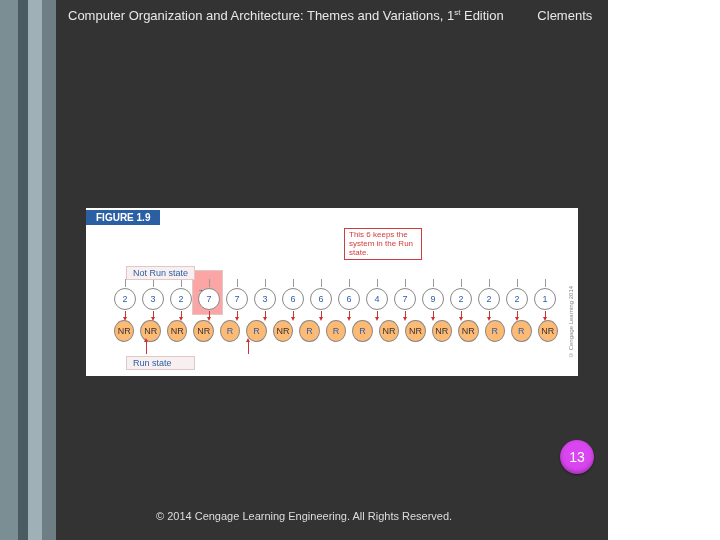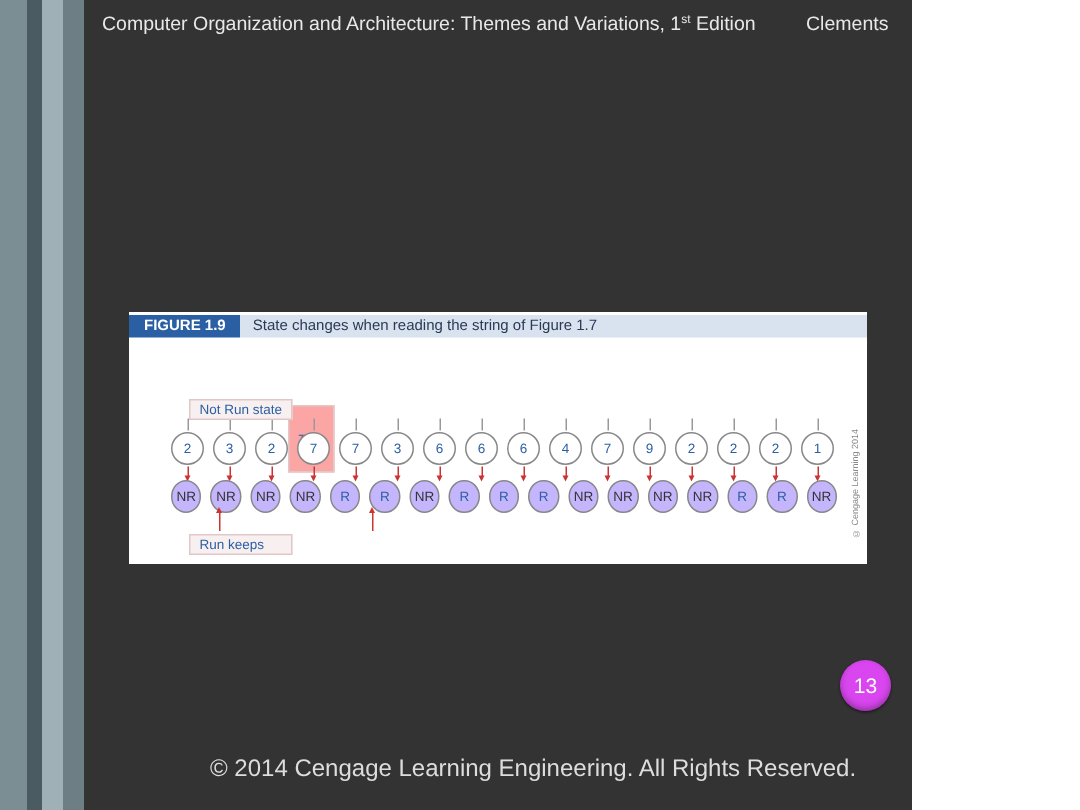--- a/index.html
+++ b/index.html
@@ -110,21 +110,21 @@
     border: 1px solid #888;
     border-radius: 50%;
     display: flex;
     align-items: center;
     justify-content: center;
     font-size: 9px;
     color: #2b5fa4;
     background: #fff;
     position: relative;
   }
-  .circle.state { color: #333; background: #c4b5fd; }
+  .circle.state { color: #333; background: #fdba74; }
   .circle.state.run { color: #2b5fa4; }
 
   .tick {
     position: absolute;
     width: 1px; height: 8px;
     background: #999;
     top: -10px; left: 50%;
   }
   .arrow-down {
     position: absolute;
@@ -190,22 +190,22 @@
     color: #fff;
     font-size: 14px;
     font-weight: normal;
     display: flex;
     align-items: center;
     justify-content: center;
     box-shadow: inset 0 -2px 4px rgba(0,0,0,.3), 0 1px 2px rgba(0,0,0,.5);
   }
   .copyright {
     position: absolute;
-    left: 84px; bottom: 18px;
-    font-size: 16px;
+    left: 100px; bottom: 18px;
+    font-size: 11px;
     color: #ddd;
   }
 </style>
 </head>
 <body>
 
 <div class="slide">
   <div class="stripes">
     <div class="stripe s1"></div>
     <div class="stripe s2"></div>
@@ -216,24 +216,24 @@
   <div class="content">
 
     <div class="header">
       <span>Computer Organization and Architecture: Themes and Variations, 1</span><sup>st</sup><span> Edition</span>
       <span class="author">Clements</span>
     </div>
 
     <div class="figure">
       <div class="fig-title-bar">
         <div class="fig-label">FIGURE 1.9</div>
-        <div class="fig-caption">State changes when reading the string of Figure 1.7</div>
       </div>
 
       <div class="callouts">
+        <div class="callout c1">This 6 keeps the system in the Run state.</div>
       </div>
 
       <div class="time-label">Time</div>
 
       <div class="row row-vals" id="row-vals">
           <div class="circle">2<div class="tick"></div><div class="arrow-down"></div></div>
           <div class="circle">3<div class="tick"></div><div class="arrow-down"></div></div>
           <div class="circle">2<div class="tick"></div><div class="arrow-down"></div></div>
           <div class="circle">7<div class="tick"></div><div class="arrow-down"></div></div>
           <div class="circle">7<div class="tick"></div><div class="arrow-down"></div></div>
@@ -266,21 +266,21 @@
           <div class="circle state">NR</div>
           <div class="circle state run">R</div>
           <div class="circle state run">R</div>
           <div class="circle state">NR</div>
         </div>
 
       <div class="legend-arrow la1"></div>
       <div class="legend-arrow la2"></div>
       <div class="legend">
         <span>Not Run state</span>
-        <span>Run keeps</span>
+        <span>Run state</span>
       </div>
 
       <div class="side-credit">© Cengage Learning 2014</div>
     </div>
 
     <div class="page-num">13</div>
     <div class="copyright">© 2014 Cengage Learning Engineering. All Rights Reserved.</div>
   </div>
 </div>
 

